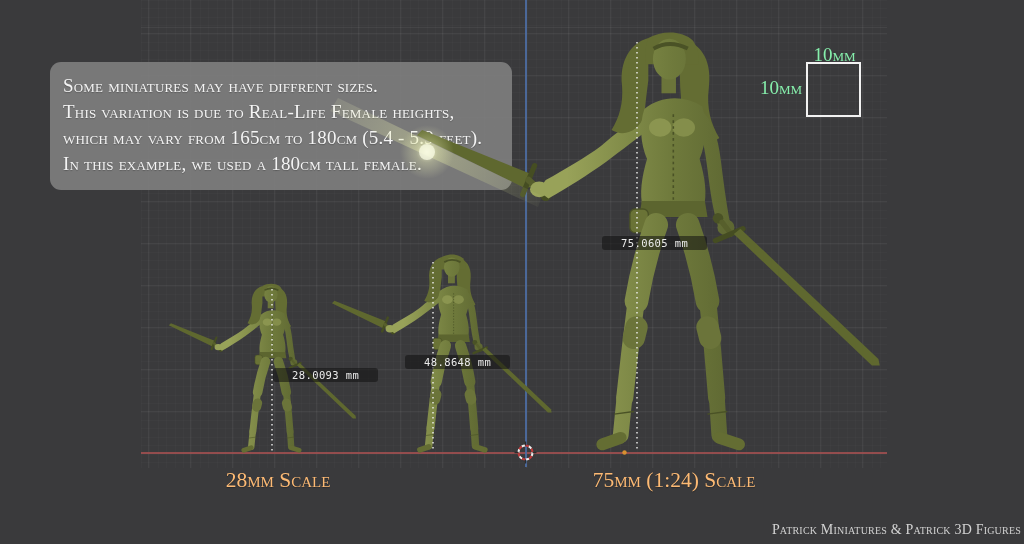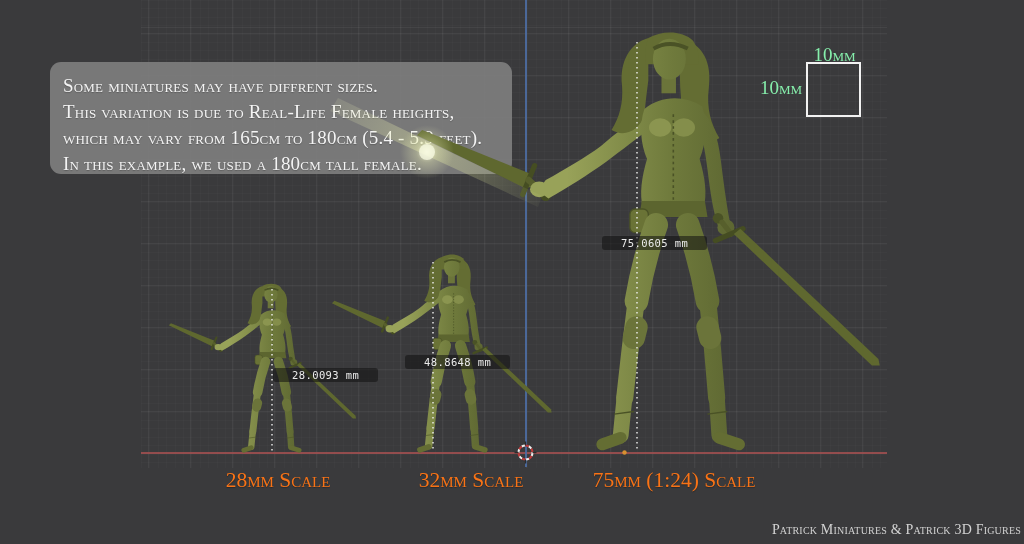--- a/index.html
+++ b/index.html
@@ -15,21 +15,21 @@
       repeating-linear-gradient(to right, rgba(255,255,255,0.05) 0 1px, transparent 1px 42px),
       repeating-linear-gradient(to bottom, rgba(255,255,255,0.05) 0 1px, transparent 1px 42px),
       repeating-linear-gradient(to right, rgba(255,255,255,0.016) 0 1px, transparent 1px 8.4px),
       repeating-linear-gradient(to bottom, rgba(255,255,255,0.016) 0 1px, transparent 1px 8.4px);
     background-position:7px 0px, 0px 33px, 0px 0px, 0px 0px;
   }
   .axis-x{position:absolute;left:141px;top:452px;width:746px;height:2px;background:#9d4f4f;opacity:.9;}
   .axis-z{position:absolute;left:525px;top:0;width:2px;height:467px;background:#4c6da2;opacity:.9;}
 
   .infobox{
-    position:absolute;left:50px;top:62px;width:462px;height:112px;
+    position:absolute;left:50px;top:62px;width:462px;height:128px;
     background:rgba(129,129,129,0.88);
     border-radius:11px;
     box-sizing:border-box;
     padding:11px 0 0 13px;
     z-index:2;
   }
   .infobox .line{
     font-variant:small-caps;
     font-size:19px;line-height:26px;color:#f4f4f4;
     white-space:nowrap;letter-spacing:.2px;
@@ -53,21 +53,21 @@
     border:2px solid #f2f2f2;box-sizing:border-box;z-index:4;
   }
   .ref-label{
     position:absolute;z-index:4;color:#86efac;
     font-variant:small-caps;font-size:19px;white-space:nowrap;
   }
   .ref-label-top{left:806px;top:44px;width:57px;text-align:center;}
   .ref-label-left{left:752px;top:77px;width:50px;text-align:right;}
 
   .scale-label{
-    position:absolute;z-index:4;color:#f97316;
+    position:absolute;z-index:4;color:#fdba74;
     font-variant:small-caps;font-size:21.5px;line-height:22px;
     white-space:nowrap;transform:translateX(-50%);
     text-shadow:0 1px 1px rgba(0,0,0,.3);
   }
   .sl28{left:278px;top:469px;}
   .sl28sub{left:276px;top:492px;}
   .sl32{left:471px;top:469px;}
   .sl75{left:674px;top:469px;}
 
   .watermark{
@@ -180,18 +180,17 @@
 
   <div class="pill pill28">28.0093 mm</div>
   <div class="pill pill32">48.8648 mm</div>
   <div class="pill pill75">75.0605 mm</div>
 
   <div class="ref-square"></div>
   <div class="ref-label ref-label-top">10mm</div>
   <div class="ref-label ref-label-left">10mm</div>
 
   <div class="scale-label sl28">28mm Scale</div>
-  <div class="scale-label sl32">32mm Scale</div>
   <div class="scale-label sl75">75mm (1:24) Scale</div>
 
   <div class="watermark">Patrick Miniatures &amp; Patrick 3D Figures</div>
 
 </div>
 
 </body></html>

